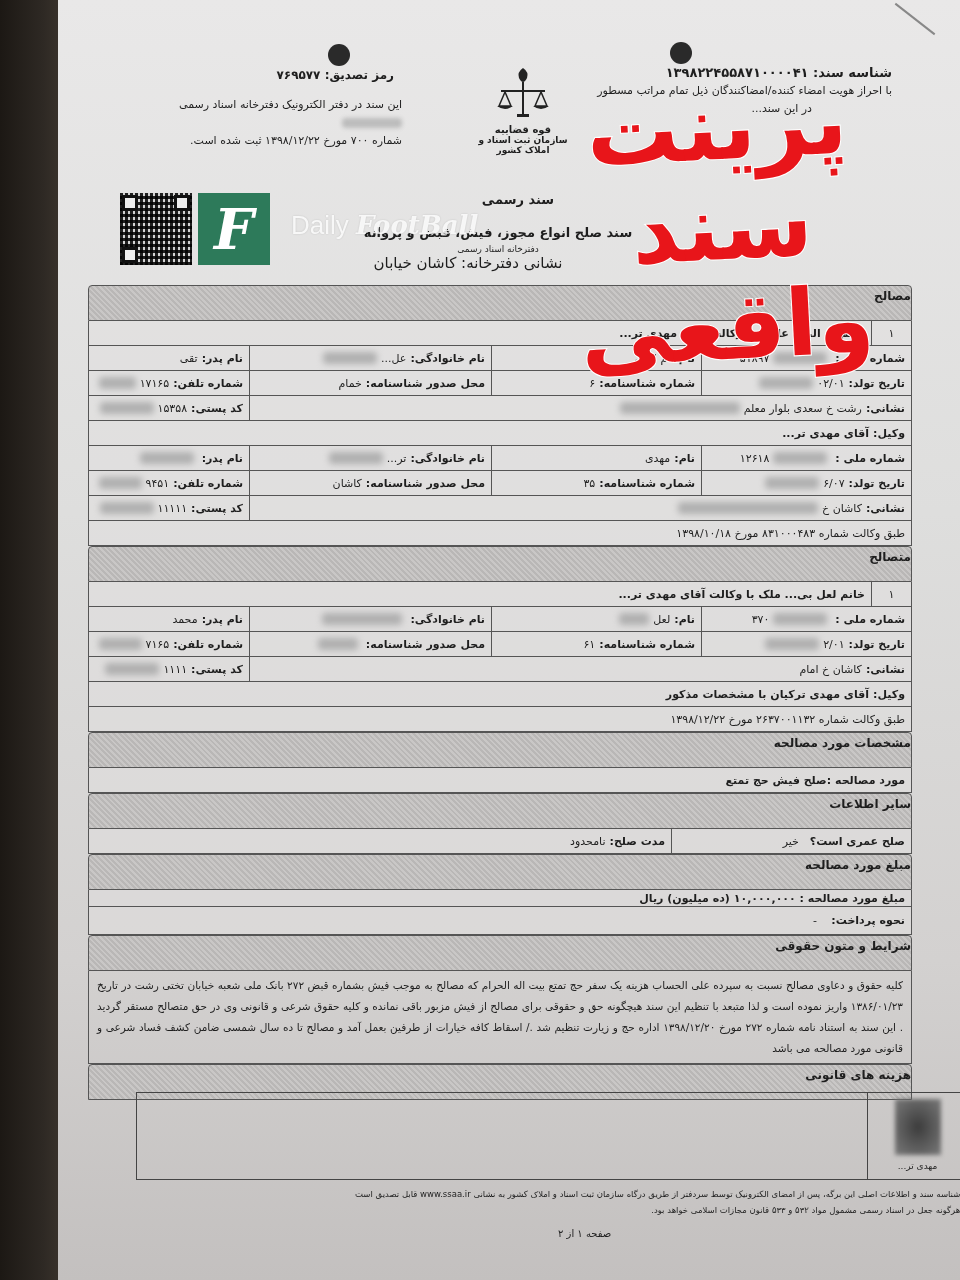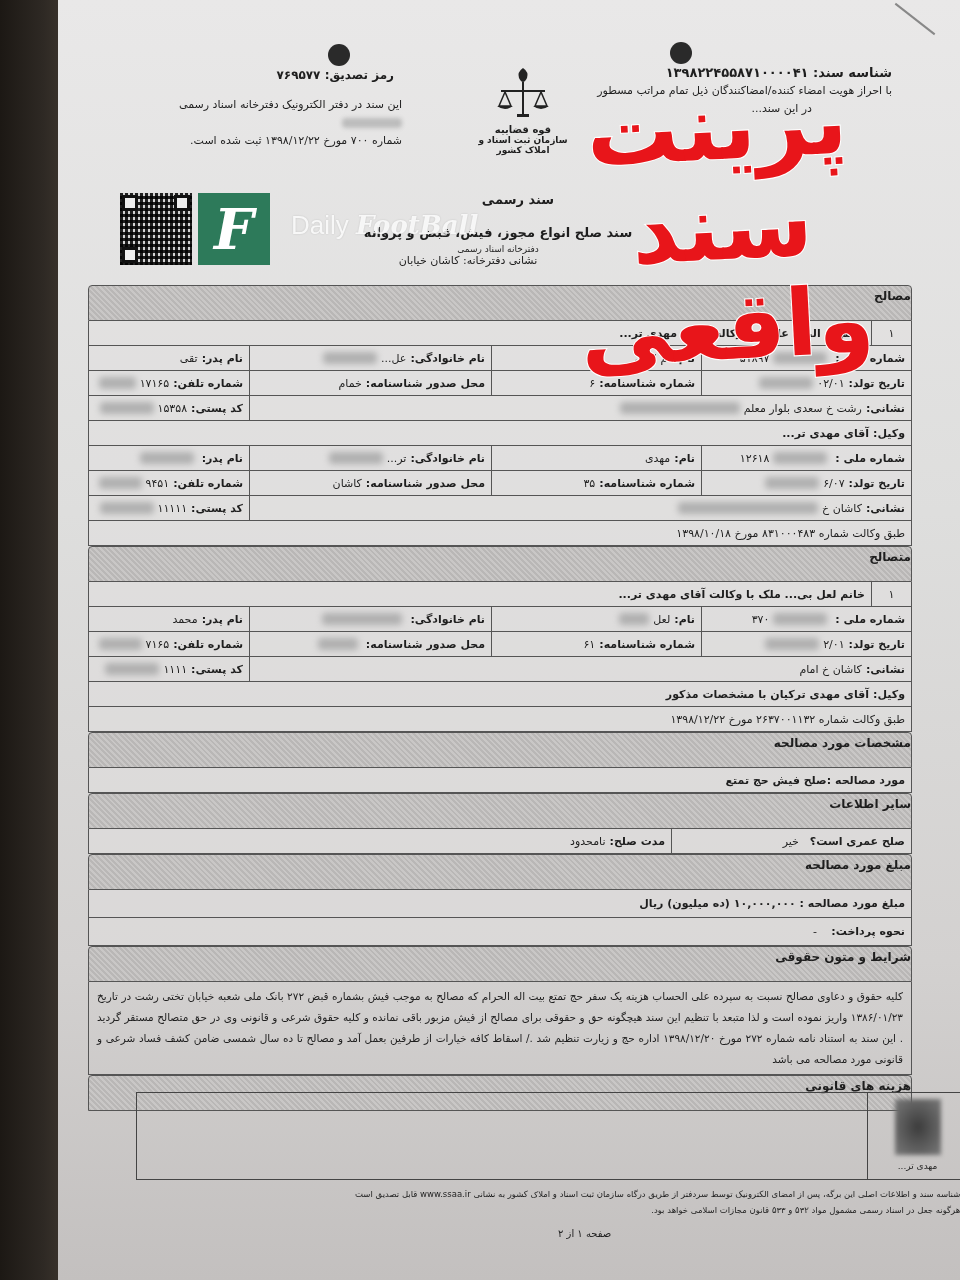--- a/index.html
+++ b/index.html
@@ -40,21 +40,21 @@
   .wm-logo { position: absolute; left: 140px; top: 193px; width: 72px; height: 72px; background: #2d7a5a; color: #fff;
       font-family: "DejaVu Serif", serif; font-size: 56px; font-weight: bold; text-align: center; line-height: 72px; font-style: italic; }
   .wm-text { position: absolute; left: 220px; top: 210px; font-size: 26px; color: rgba(255,255,255,0.85); direction: ltr;
       font-family: "Liberation Sans", sans-serif; text-shadow: 0 0 2px rgba(0,0,0,0.15); }
   .wm-text b { font-family: "DejaVu Serif", serif; font-style: italic; }
 
   .title-block { position: absolute; left: 290px; top: 192px; width: 300px; text-align: center; }
   .title-block .t1 { font-size: 13px; font-weight: bold; margin-bottom: 18px; padding-left: 40px; }
   .title-block .t2 { font-size: 13px; font-weight: bold; margin-bottom: 4px; }
   .title-block .t3 { font-size: 9px; margin-bottom: 0; }
-  .title-block .t4 { font-size: 11px; padding-right: 60px; }
+  .title-block .t4 { font-size: 15px; padding-right: 60px; }
 
   .stamp { position: absolute; right: 58px; top: 78px; width: 360px; text-align: center; color: #e8151a;
       font-weight: bold; font-family: "DejaVu Sans", sans-serif; -webkit-text-stroke: 2px #fff; paint-order: stroke fill;
       transform: rotate(-3deg); pointer-events: none; }
   .stamp .s1 { font-size: 92px; line-height: 100px; }
   .stamp .s2 { font-size: 92px; line-height: 100px; }
 
   .form { position: absolute; left: 30px; top: 285px; width: 824px; font-size: 11px; }
   .sec { background: repeating-linear-gradient(45deg, #b9b7b6 0 2px, #c9c7c6 2px 4px); border: 1px solid #555;
       height: 36px; line-height: 20px; font-weight: bold; font-size: 12px; border-radius: 4px 4px 0 0; }
@@ -325,21 +325,21 @@
     <div class="sec">سایر اطلاعات</div>
     <div class="row">
       <div style="width:240px"><span class="lbl">صلح عمری است؟</span>&nbsp;&nbsp;<span>خیر</span></div>
       <div class="full">
           <span class="lbl">مدت صلح:</span>
           <span>نامحدود</span>
         </div>
     </div>
 
     <div class="sec">مبلغ مورد مصالحه</div>
-    <div class="row" style="height:28px;">
+    <div class="row" style="height:17px;">
       <div class="full" style="font-weight:bold;">مبلغ مورد مصالحه : ۱۰,۰۰۰,۰۰۰ (ده میلیون) ریال</div>
     </div>
     <div class="row" style="height:28px;">
       <div class="full"><span class="lbl">نحوه پرداخت:</span>&nbsp;&nbsp;&nbsp;<span>-</span></div>
     </div>
 
     <div class="sec">شرایط و متون حقوقی</div>
     <div class="terms">کلیه حقوق و دعاوی مصالح نسبت به سپرده علی الحساب هزینه یک سفر حج تمتع بیت اله الحرام که مصالح به موجب فیش بشماره قبض ۲۷۲ بانک ملی شعبه خیابان تختی رشت در تاریخ ۱۳۸۶/۰۱/۲۳ واریز نموده است و لذا متبعد با تنظیم این سند هیچگونه حق و حقوقی برای مصالح از فیش مزبور باقی نمانده و کلیه حقوق شرعی و قانونی وی در حق متصالح مستقر گردید . این سند به استناد نامه شماره ۲۷۲ مورخ ۱۳۹۸/۱۲/۲۰ اداره حج و زیارت تنظیم شد ./ اسقاط کافه خیارات از طرفین بعمل آمد و مصالح تا ده سال شمسی ضامن کشف فساد شرعی و قانونی مورد مصالحه می باشد</div>
 
     <div class="sec">هزینه های قانونی</div>

